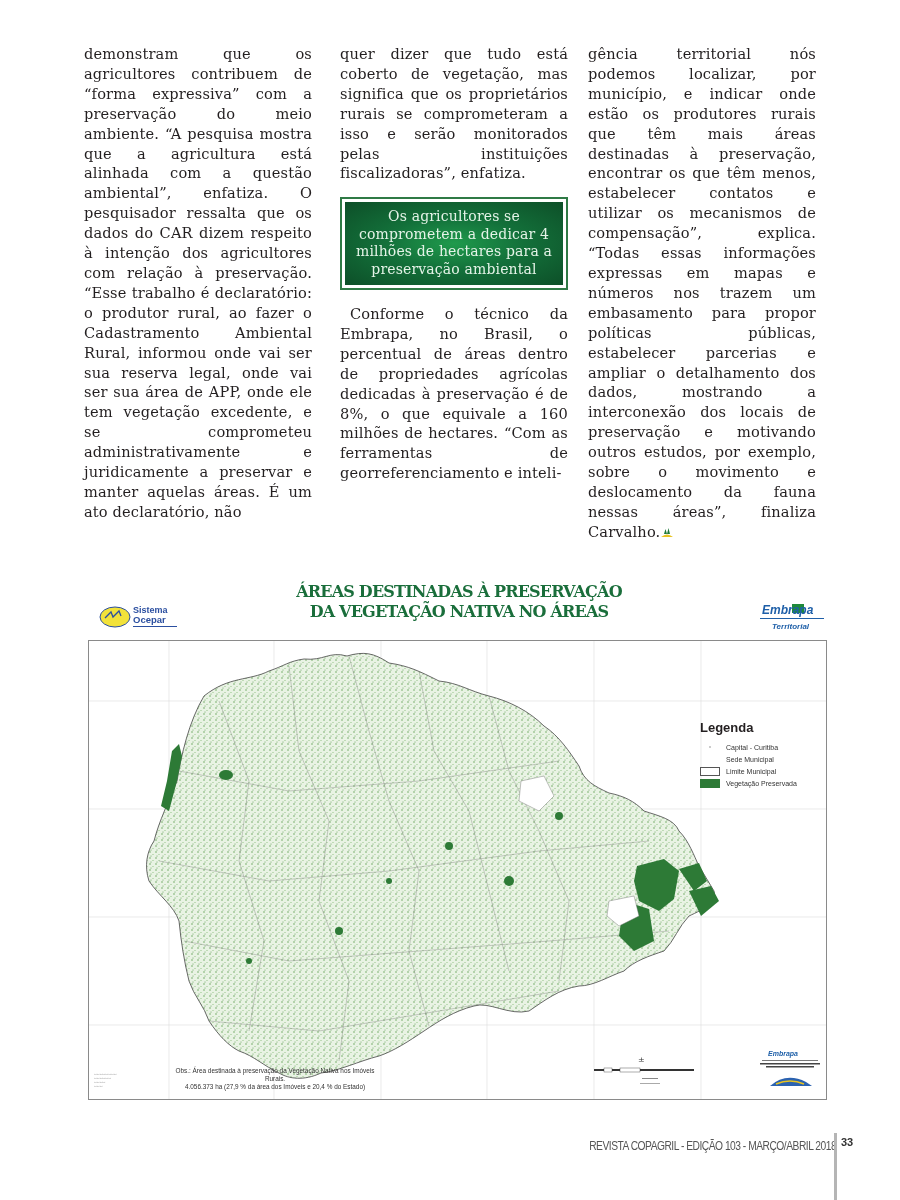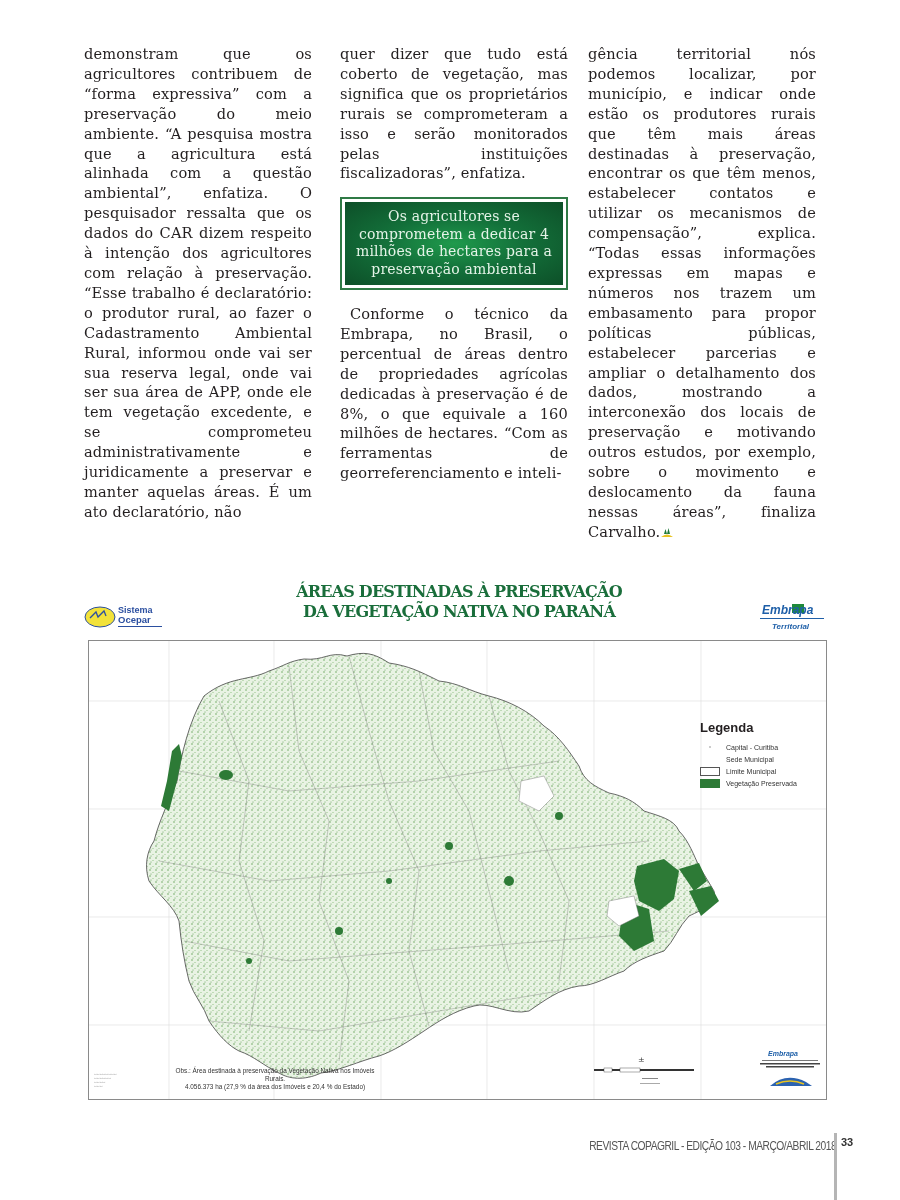--- a/index.html
+++ b/index.html
@@ -10,21 +10,21 @@
   .c2{left:340px;}
   .c3{left:588px;}
   .pullquote{position:relative;margin:14px 0 14px 0;border:2px solid #2f7a45;padding:3px;width:218px;box-sizing:content-box;}
   .pullquote .inner{background:radial-gradient(ellipse at center,#1f9a4c 0%,#13703a 45%,#0d4f28 100%);color:#e4f3e7;text-align:center;font-size:14px;line-height:17.4px;padding:6px 4px 7px;}
   .subhead{font-weight:bold;margin-top:6px !important;padding-left:8px;}
   .indent{text-indent:10px;}
   .end-icon{display:inline-block;width:14px;height:12px;vertical-align:-1px;}
   
   .fig{position:absolute;left:84px;top:578px;width:746px;height:526px;}
   .fig-title{position:absolute;left:160px;top:4px;width:430px;text-align:center;font-family:"DejaVu Serif",serif;font-weight:bold;color:#1a6e3b;font-size:16px;line-height:20px;letter-spacing:-0.8px;}
-  .ocepar{position:absolute;left:0;top:24px;width:84px;height:28px;}
+  .ocepar{position:absolute;left:15px;top:24px;width:84px;height:28px;}
   .embrapa{position:absolute;right:2px;top:22px;width:70px;height:34px;}
   .map-frame{position:absolute;left:4px;top:62px;width:737px;height:458px;border:1px solid #8a8a8a;background:#fff;}
   .legend{position:absolute;left:616px;top:142px;width:118px;font-family:"Liberation Sans",sans-serif;}
   .legend .lt{font-weight:bold;font-size:13px;margin-bottom:6px;}
   .legend .row{display:flex;align-items:center;font-size:7px;color:#333;height:12px;}
   .legend .sw{width:20px;height:9px;margin-right:6px;box-sizing:border-box;}
   .obs{position:absolute;left:86px;top:489px;width:210px;text-align:center;font-family:"Liberation Sans",sans-serif;font-size:6.4px;line-height:8px;color:#333;}
   .credit{position:absolute;left:10px;top:494px;width:70px;font-family:"Liberation Sans",sans-serif;font-size:3px;line-height:4px;color:#777;}
   .scale{position:absolute;left:510px;top:478px;width:100px;}
   .footer{position:absolute;right:64px;top:1139px;font-family:"Liberation Sans",sans-serif;font-size:12.5px;color:#555;letter-spacing:-0.6px;transform:scaleX(0.82);transform-origin:right center;}
@@ -58,21 +58,21 @@
     <svg width="84" height="28" viewBox="0 0 84 28">
       <ellipse cx="16" cy="15" rx="15" ry="10" fill="#f2e23a" stroke="#2b4fa0" stroke-width="1"></ellipse>
       <path d="M6 16 L12 10 L14 15 L20 9 L22 14" stroke="#2b4fa0" stroke-width="1.3" fill="none"></path>
       <text x="34" y="11" font-family="Liberation Sans, sans-serif" font-weight="bold" font-size="9" fill="#2b4fa0">Sistema</text>
       <text x="34" y="21" font-family="Liberation Sans, sans-serif" font-weight="bold" font-size="9.5" fill="#2b4fa0">Ocepar</text>
       <rect x="34" y="24" width="44" height="1" fill="#2b4fa0"></rect>
     </svg>
   </div>
   <div class="fig-title">
     <div>ÁREAS DESTINADAS À PRESERVAÇÃO</div>
-    <div>DA VEGETAÇÃO NATIVA NO PARANÁ</div>
+    <div>DA VEGETAÇÃO NATIVA NO ÁREAS</div>
   </div>
   <div class="embrapa">
     <svg width="70" height="34" viewBox="0 0 70 34">
       <path d="M34 4 h12 v9 h-12 z" fill="#1e8a3a"></path>
       <text x="4" y="14" font-family="Liberation Sans, sans-serif" font-style="italic" font-weight="bold" font-size="12" fill="#1e5fa8">Embrapa</text>
       <rect x="2" y="18" width="64" height="1" fill="#1e5fa8"></rect>
       <text x="14" y="29" font-family="Liberation Sans, sans-serif" font-style="italic" font-weight="bold" font-size="8" fill="#1e5fa8">Territorial</text>
     </svg>
   </div>
 

